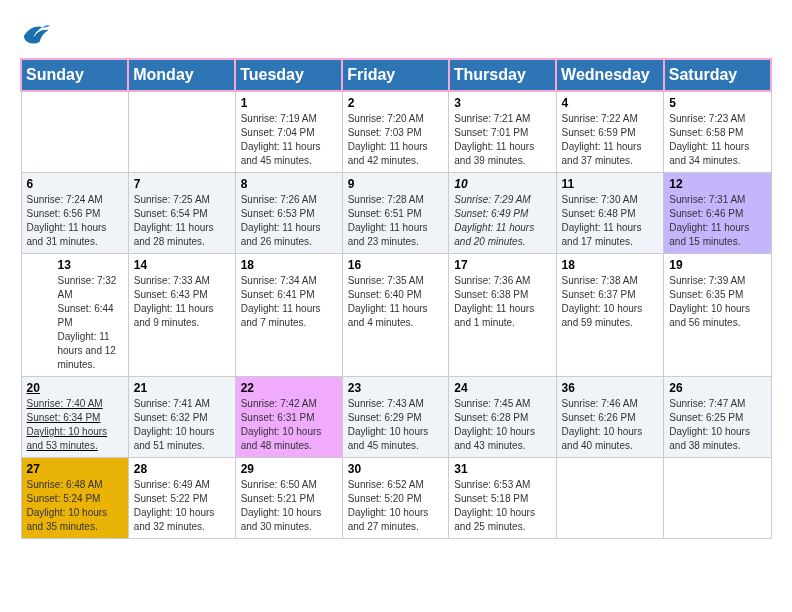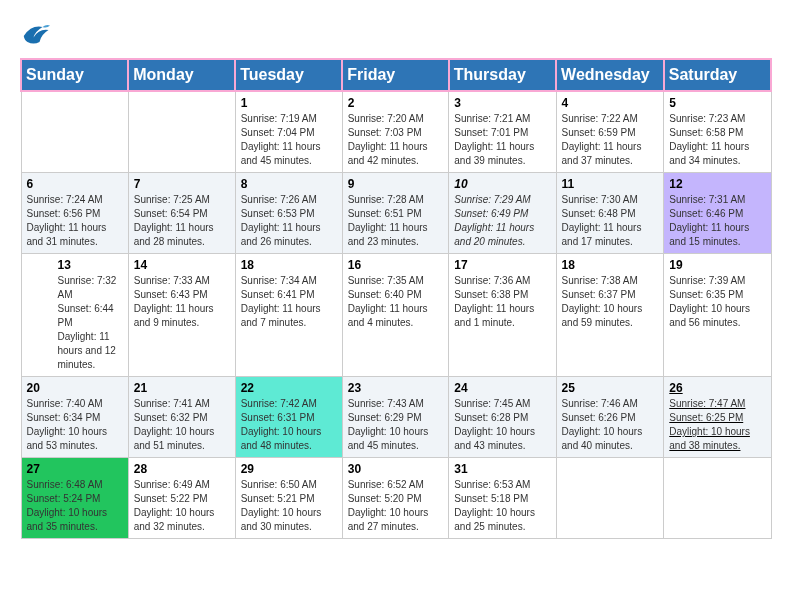--- a/index.html
+++ b/index.html
@@ -200,51 +200,51 @@
         <td style="background: rgb(255, 255, 255);">
           <span class="day-num">18</span>
           <div class="day-info">Sunrise: 7:38 AM<br>Sunset: 6:37 PM<br>Daylight: 10 hours and 59 minutes.</div>
         </td>
         <td style="background: rgb(255, 255, 255);">
           <span class="day-num">19</span>
           <div class="day-info">Sunrise: 7:39 AM<br>Sunset: 6:35 PM<br>Daylight: 10 hours and 56 minutes.</div>
         </td>
       </tr>
       <tr>
-        <td style="background: rgb(240, 244, 248);">
+        <td style="background: rgb(240, 244, 248); text-decoration: underline;">
           <span class="day-num">20</span>
           <div class="day-info">Sunrise: 7:40 AM<br>Sunset: 6:34 PM<br>Daylight: 10 hours and 53 minutes.</div>
         </td>
         <td style="background: rgb(240, 244, 248); margin-left: 48px;">
           <span class="day-num">21</span>
           <div class="day-info">Sunrise: 7:41 AM<br>Sunset: 6:32 PM<br>Daylight: 10 hours and 51 minutes.</div>
         </td>
-        <td style="background: #5eead4; margin-left: 40px;">
+        <td style="background: #f0abfc; margin-left: 40px;">
           <span class="day-num">22</span>
           <div class="day-info">Sunrise: 7:42 AM<br>Sunset: 6:31 PM<br>Daylight: 10 hours and 48 minutes.</div>
         </td>
         <td style="background: rgb(240, 244, 248);">
           <span class="day-num">23</span>
           <div class="day-info">Sunrise: 7:43 AM<br>Sunset: 6:29 PM<br>Daylight: 10 hours and 45 minutes.</div>
         </td>
         <td style="background: rgb(240, 244, 248);">
           <span class="day-num">24</span>
           <div class="day-info">Sunrise: 7:45 AM<br>Sunset: 6:28 PM<br>Daylight: 10 hours and 43 minutes.</div>
         </td>
         <td style="background: rgb(240, 244, 248);">
-          <span class="day-num">25</span>
+          <span class="day-num">36</span>
           <div class="day-info">Sunrise: 7:46 AM<br>Sunset: 6:26 PM<br>Daylight: 10 hours and 40 minutes.</div>
         </td>
-        <td style="background: rgb(240, 244, 248); text-decoration: underline;">
+        <td style="background: rgb(240, 244, 248);">
           <span class="day-num">26</span>
           <div class="day-info">Sunrise: 7:47 AM<br>Sunset: 6:25 PM<br>Daylight: 10 hours and 38 minutes.</div>
         </td>
       </tr>
       <tr>
-        <td style="background: #22c55e; margin-left: 26px;">
+        <td style="background: #eab308; margin-left: 26px;">
           <span class="day-num">27</span>
           <div class="day-info">Sunrise: 6:48 AM<br>Sunset: 5:24 PM<br>Daylight: 10 hours and 35 minutes.</div>
         </td>
         <td style="background: rgb(255, 255, 255);">
           <span class="day-num">28</span>
           <div class="day-info">Sunrise: 6:49 AM<br>Sunset: 5:22 PM<br>Daylight: 10 hours and 32 minutes.</div>
         </td>
         <td style="background: rgb(255, 255, 255);">
           <span class="day-num">29</span>
           <div class="day-info">Sunrise: 6:50 AM<br>Sunset: 5:21 PM<br>Daylight: 10 hours and 30 minutes.</div>

